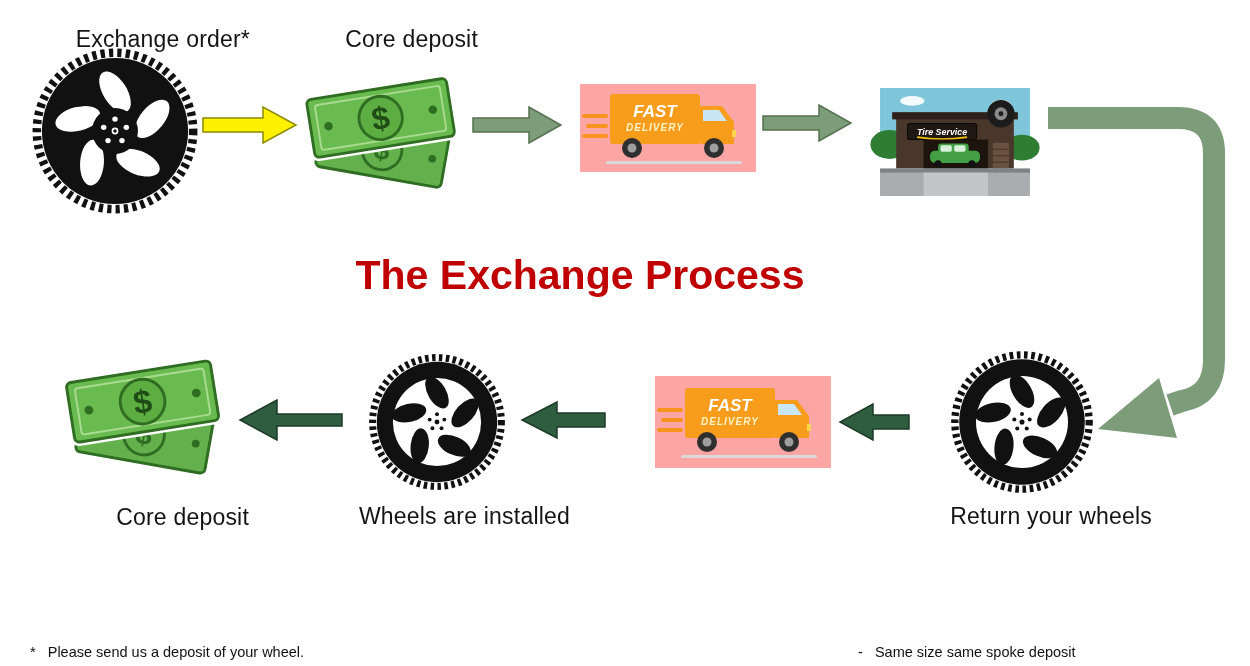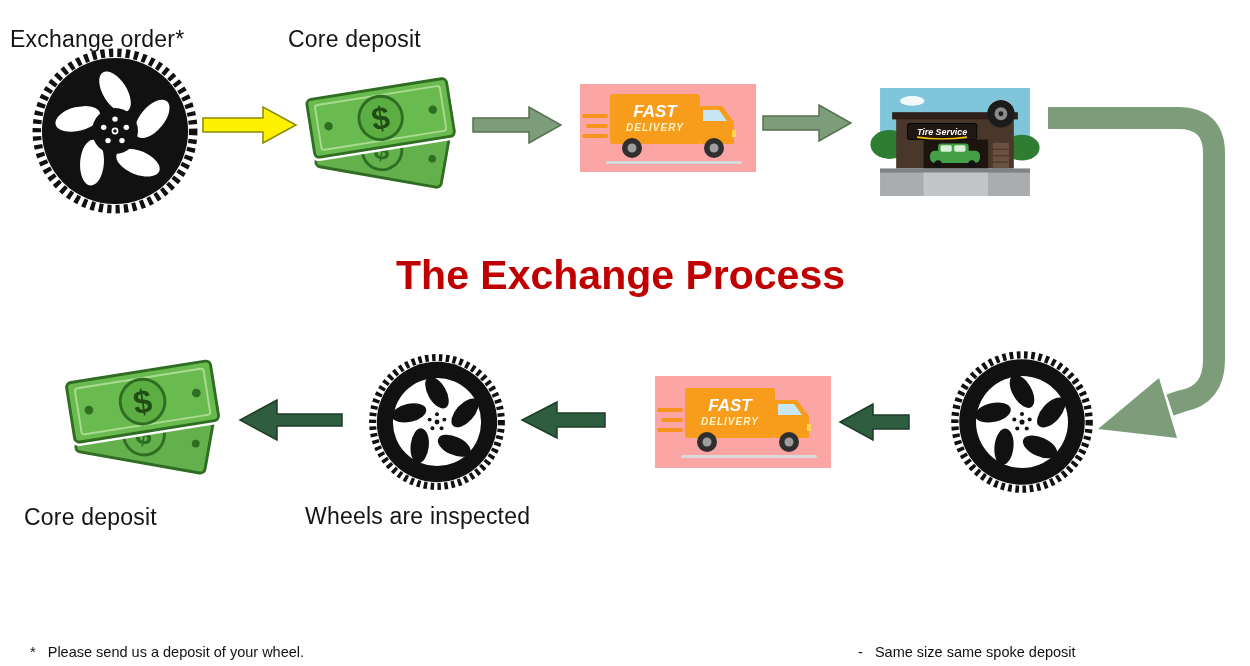--- a/index.html
+++ b/index.html
@@ -1,22 +1,22 @@
 <!DOCTYPE html>
 <html><head>
 <meta charset="utf-8">
 <style>
   html,body { margin:0; padding:0; background:#ffffff; }
   .canvas {
     position:relative; width:1250px; height:666px; background:#ffffff;
     font-family:"Liberation Sans", sans-serif; overflow:hidden;
   }
-  .label { position:absolute; font-size:23px; color:#141414; text-align:left; letter-spacing:.2px; }
+  .label { position:absolute; font-size:23px; color:#141414; text-align:right; letter-spacing:.2px; }
   .title {
-    position:absolute; left:315px; top:252px; width:530px; text-align:right;
+    position:absolute; left:315px; top:252px; width:530px; text-align:center;
     font-size:41px; font-weight:bold; color:#C00000;
   }
   .icon, .arrow { position:absolute; }
   .icon svg, .arrow svg { display:block; width:100%; height:100%; }
   .truckbg { background:#fca5a5; }
   .footnote { position:absolute; font-size:14.5px; color:#111; white-space:pre; line-height:23px; }
   svg text { font-family:"Liberation Sans", sans-serif; }
 
   #lbl-exchange  { left:10px;  top:26px; width:240px; }
   #lbl-core      { left:288px; top:26px; width:190px; }
@@ -212,20 +212,21 @@
       <g fill="#111">
         <circle cx="100" cy="89" r="2.8"></circle>
           <circle cx="110.5" cy="96.6" r="2.8"></circle>
           <circle cx="106.5" cy="108.9" r="2.8"></circle>
         <circle cx="93.5" cy="108.9" r="2.8"></circle>
           <circle cx="89.5" cy="96.6" r="2.8"></circle>
       </g>
       <circle cx="100" cy="100" r="3.5" fill="#111"></circle>
     </svg>
   </div>
+  <div class="label" id="lbl-return">Return your wheels</div>
 
   <div class="arrow" id="arrow-4">
     <svg viewBox="0 0 72 42">
         <polygon points="71,14 35,14 35,3 2,21 35,39 35,28 71,28" fill="#2F5D40" stroke="#1d3b28" stroke-width="1.5"></polygon>
       </svg>
   </div>
 
   <div class="icon truckbg" id="icon-truck-bottom">
     <svg viewBox="0 0 176 88">
       <rect x="2" y="30" width="26" height="4" rx="2" fill="#F7941D"></rect>
@@ -277,21 +278,21 @@
       <g fill="#111">
         <circle cx="100" cy="89" r="2.8"></circle>
           <circle cx="110.5" cy="96.6" r="2.8"></circle>
           <circle cx="106.5" cy="108.9" r="2.8"></circle>
         <circle cx="93.5" cy="108.9" r="2.8"></circle>
           <circle cx="89.5" cy="96.6" r="2.8"></circle>
       </g>
       <circle cx="100" cy="100" r="3.5" fill="#111"></circle>
     </svg>
   </div>
-  <div class="label" id="lbl-inspected">Wheels are inspected</div>
+  <div class="label" id="lbl-inspected">Wheels are installed</div>
 
   <div class="arrow" id="arrow-6">
     <svg viewBox="0 0 106 46">
         <polygon points="104,17 39,17 39,3 2,23 39,43 39,29 104,29" fill="#2F5D40" stroke="#1d3b28" stroke-width="1.5"></polygon>
       </svg>
   </div>
 
   <div class="icon" id="icon-money-bottom">
     <svg viewBox="0 0 180 140">
       <g transform="rotate(10 90 80)">

